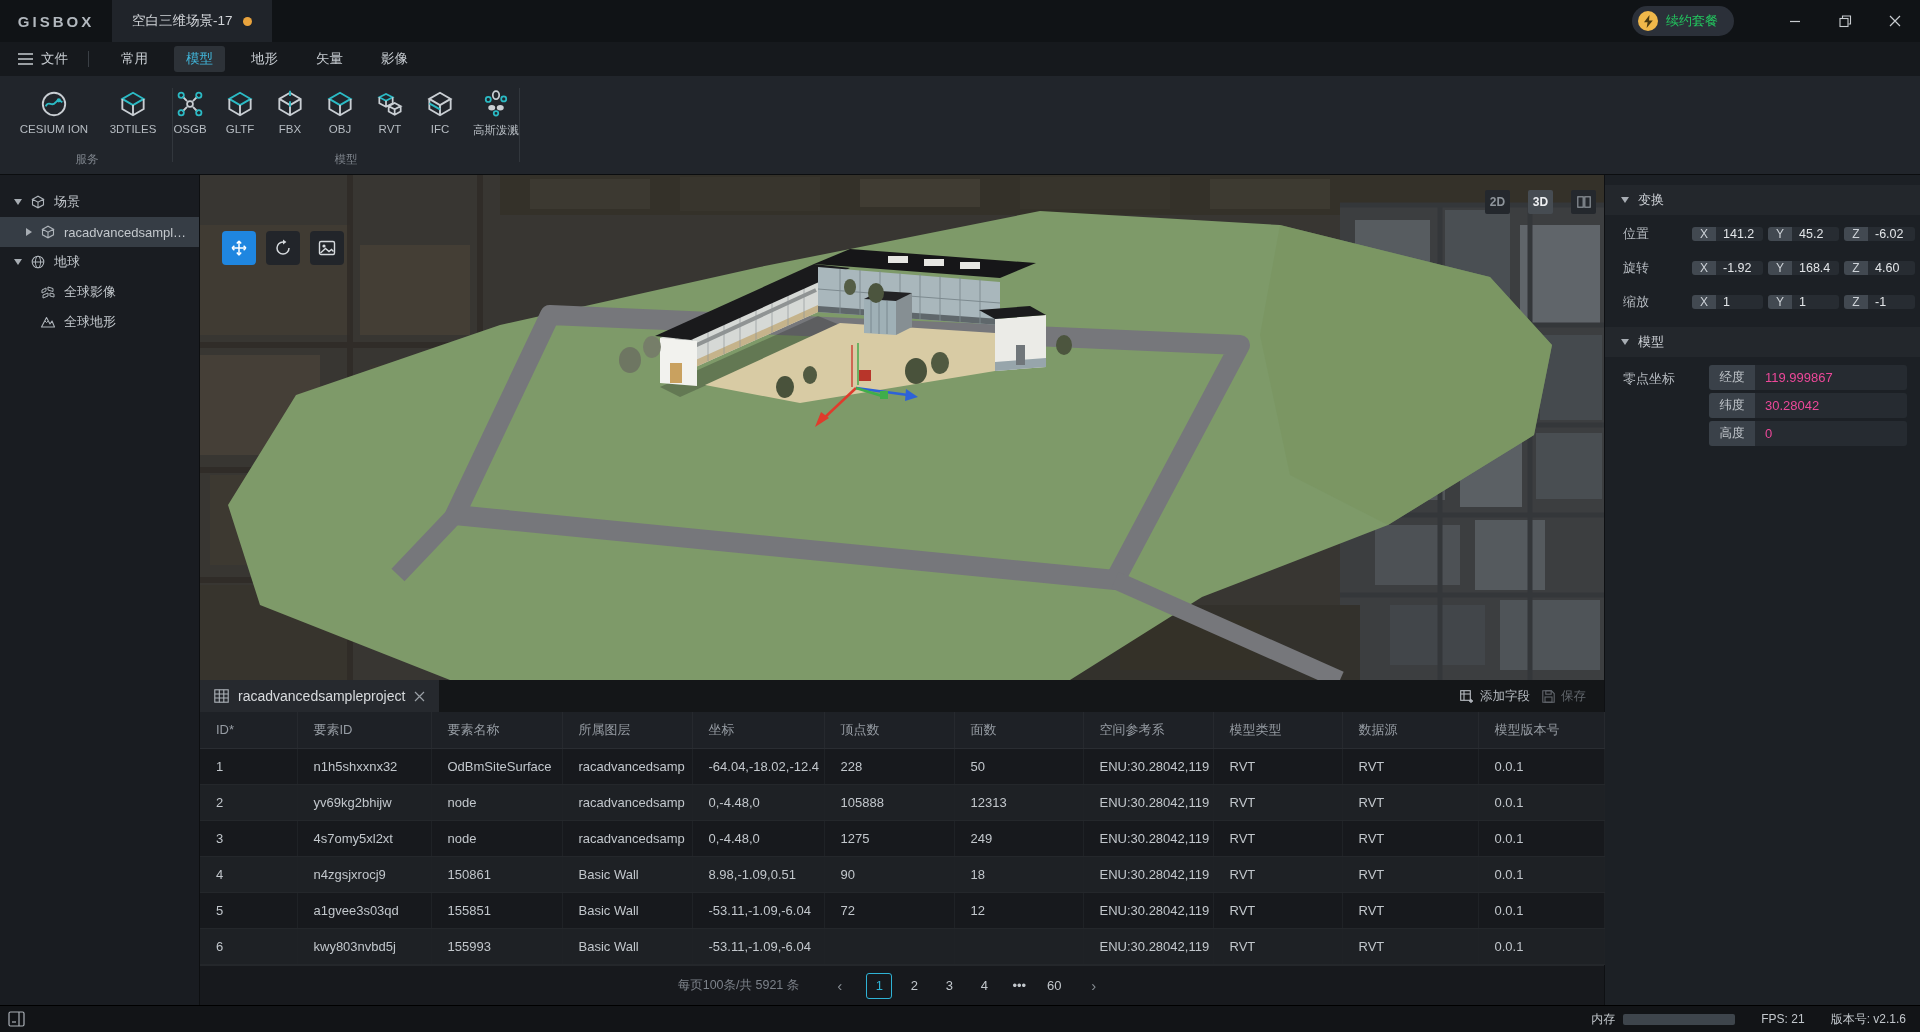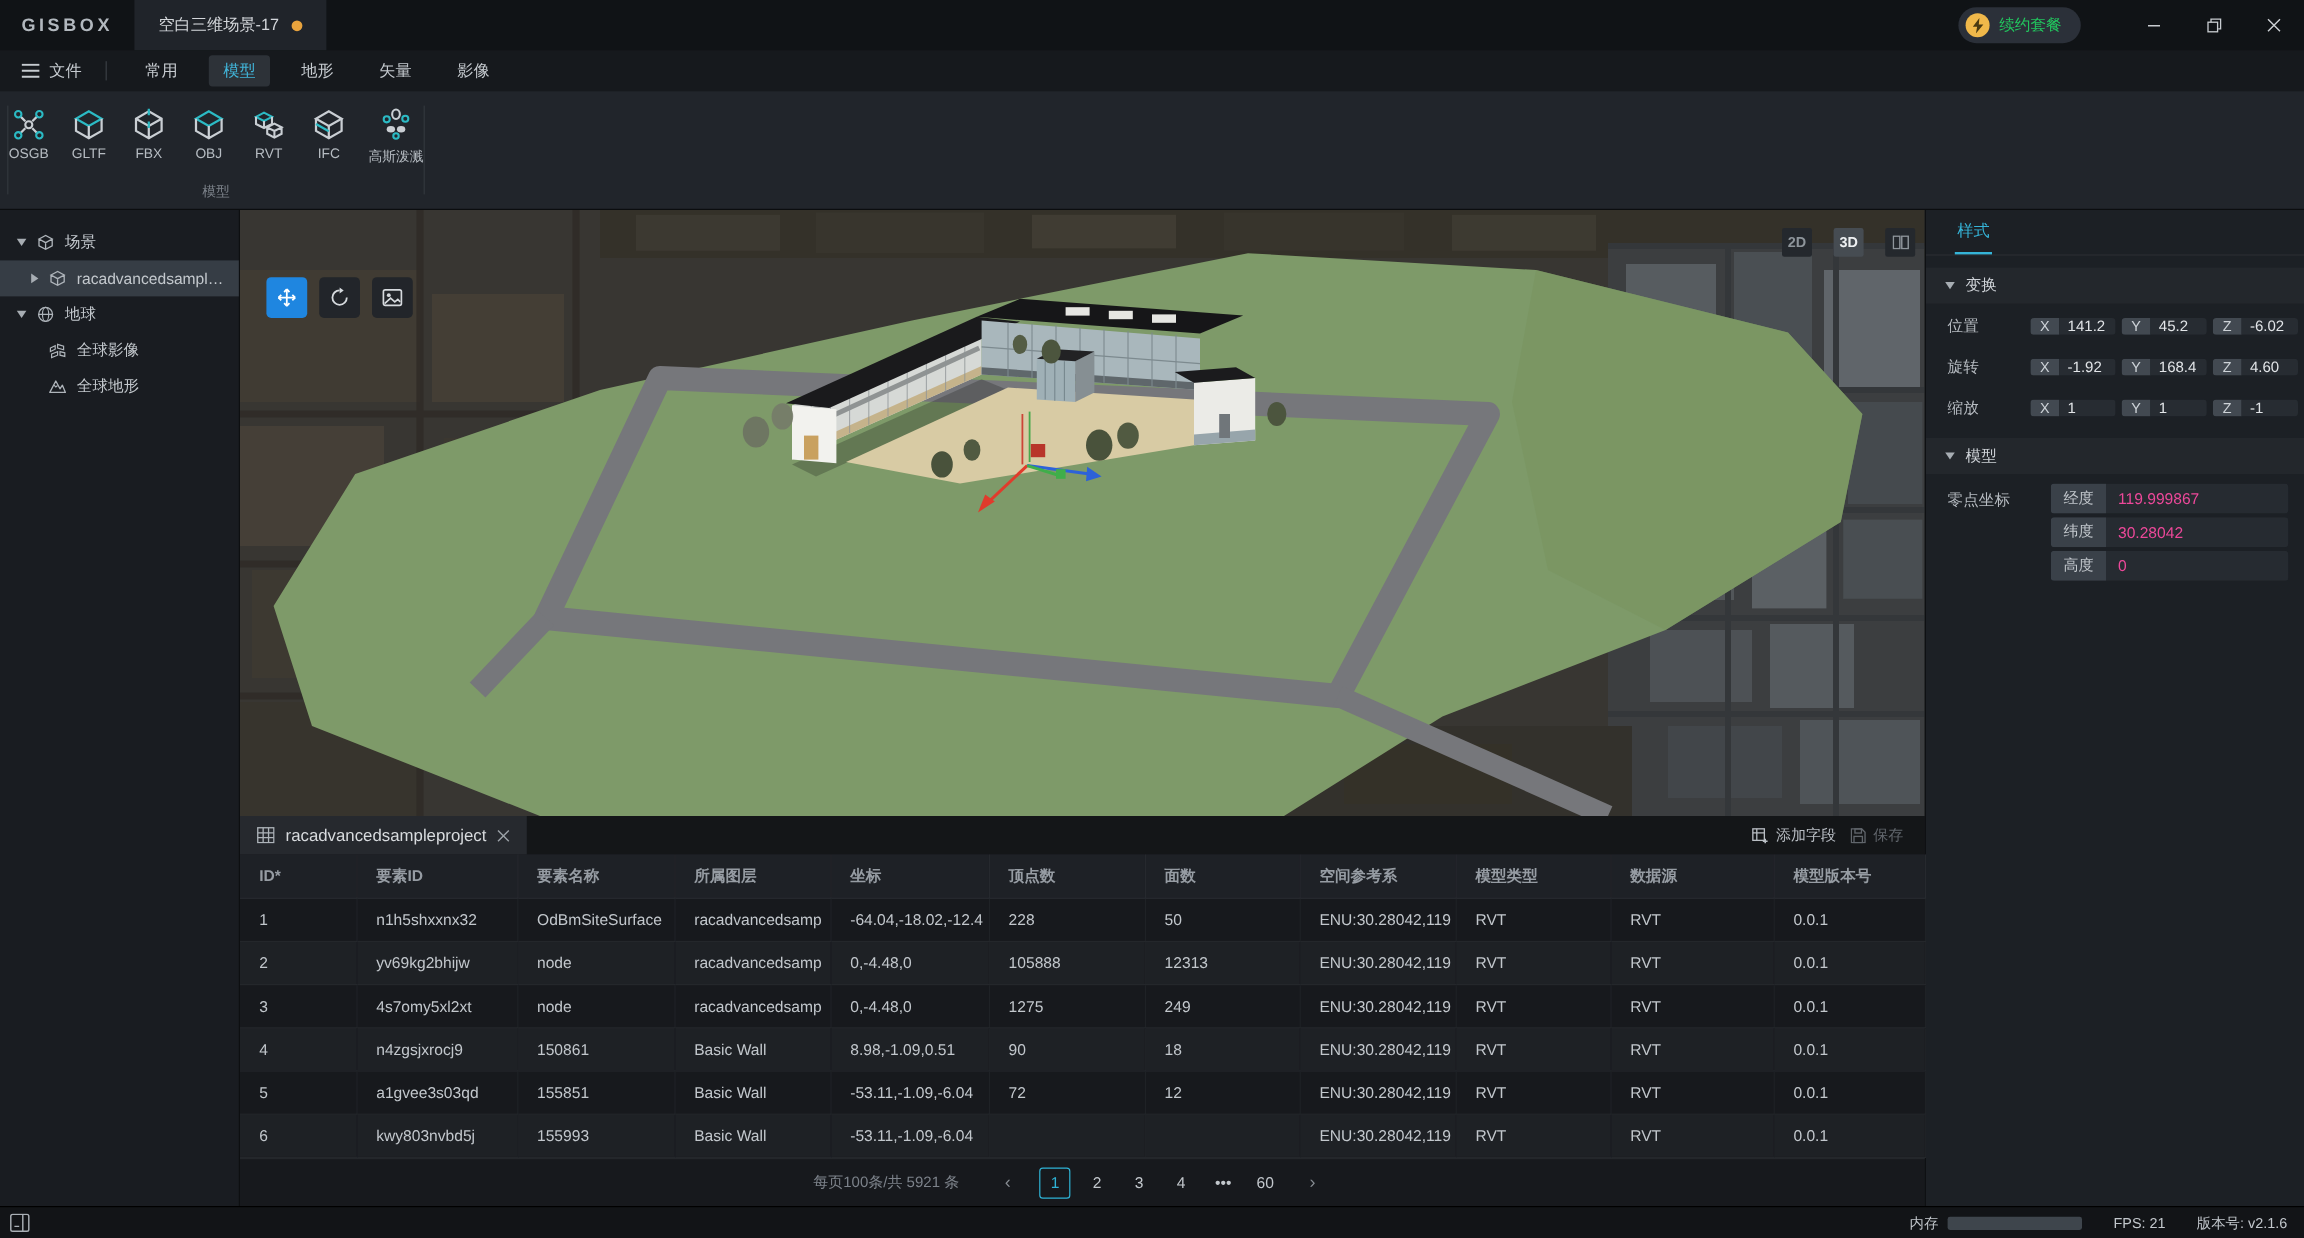--- a/index.html
+++ b/index.html
@@ -73,21 +73,21 @@
 
   
   .bottompanel{position:absolute;left:200px;top:680px;width:1404px;bottom:27px;background:#17191d}
   .bp-tabbar{height:32px;background:#141618;display:flex;align-items:center}
   .bp-tab{height:32px;background:#26292e;display:flex;align-items:center;gap:9px;padding:0 14px;font-size:14px;color:#d8dbde;min-width:235px;cursor:pointer}
   .bp-close{margin-left:auto;display:flex;align-items:center;cursor:pointer}
   .bp-actions{margin-left:auto;display:flex;gap:12px;padding-right:18px;font-size:12.5px}
   .action{display:flex;align-items:center;gap:6px;color:#b9bec4;cursor:pointer}
   .action.disabled{color:#61666c}
   table.feat{border-collapse:collapse;width:100%;table-layout:fixed}
-  .feat th{height:36px;background:#1e2126;font-size:13px;color:#969ca3;text-align:left;padding-left:16px;font-weight:bold;border-bottom:1px solid #2a2d32;border-right:1px solid #26292e;white-space:nowrap;overflow:hidden}
+  .feat th{height:36px;background:#1e2126;font-size:13px;color:#969ca3;text-align:left;padding-left:16px;font-weight:normal;border-bottom:1px solid #2a2d32;border-right:1px solid #26292e;white-space:nowrap;overflow:hidden}
   .feat td{height:36px;font-size:13px;color:#c2c7cc;padding-left:16px;border-bottom:1px solid #24272b;border-right:1px solid #1f2226;white-space:nowrap;overflow:hidden}
   .feat tr:nth-child(odd) td{background:#17191d}
   .feat tr:nth-child(even) td{background:#1e2125}
   .pagination{height:41px;display:flex;align-items:center;justify-content:center;gap:20px;padding-right:26px;font-size:12.5px;color:#7c828a;border-top:1px solid #24272b}
   .pg-summary{margin-right:14px}
   .page{min-width:26px;height:26px;display:flex;align-items:center;justify-content:center;color:#c2c7cc;font-size:13px;border-radius:3px;cursor:pointer;padding:0 3px}
   .page.active{border:1px solid #2fb3d6;color:#2fb3d6}
   .page-chev{color:#878d93;font-size:15px;padding:0 4px;cursor:pointer}
 
   
@@ -207,20 +207,37 @@
     </div>
     <span class="menu-sep"></span>
     <span class="menu-item">常用</span>
     <span class="menu-item active">模型</span>
     <span class="menu-item">地形</span>
     <span class="menu-item">矢量</span>
     <span class="menu-item">影像</span>
   </div>
 
   <div class="ribbon">
+    <div class="ribbon-group" style="width:166px">
+      <div class="rg-buttons">
+        <div class="rb" style="min-width:92px">
+          <svg>
+              <use href="#sym-ion"></use>
+            </svg>
+          <span class="rb-label">CESIUM ION</span>
+        </div>
+        <div class="rb" style="min-width:66px">
+          <svg>
+              <use href="#sym-cube"></use>
+            </svg>
+          <span class="rb-label">3DTILES</span>
+        </div>
+      </div>
+      <div class="rg-label">服务</div>
+    </div>
     <div class="v-divider"></div>
     <div class="ribbon-group" style="width:342px">
       <div class="rg-buttons">
         <div class="rb">
           <svg>
               <use href="#sym-osgb"></use>
             </svg>
           <span class="rb-label">OSGB</span>
         </div>
         <div class="rb">
@@ -442,23 +459,20 @@
       <div class="vm-btn">
         <svg width="14" height="12" viewBox="0 0 14 12" fill="none" stroke="#8e959b" stroke-width="1.2">
             <rect x="0.8" y="0.8" width="5.4" height="10.4"></rect>
             <rect x="7.8" y="0.8" width="5.4" height="10.4"></rect>
           </svg>
       </div>
     </div>
   </div>
 
   <div class="rightpanel">
-    <div class="rp-tabbar">
-      <span class="rp-tab">样式</span>
-    </div>
 
     <div class="section-head">
       <span class="caret-down"></span>
       <span>变换</span>
     </div>
 
     <div>
 
         <div class="xyz-row">
           <span class="t-label">位置</span>

